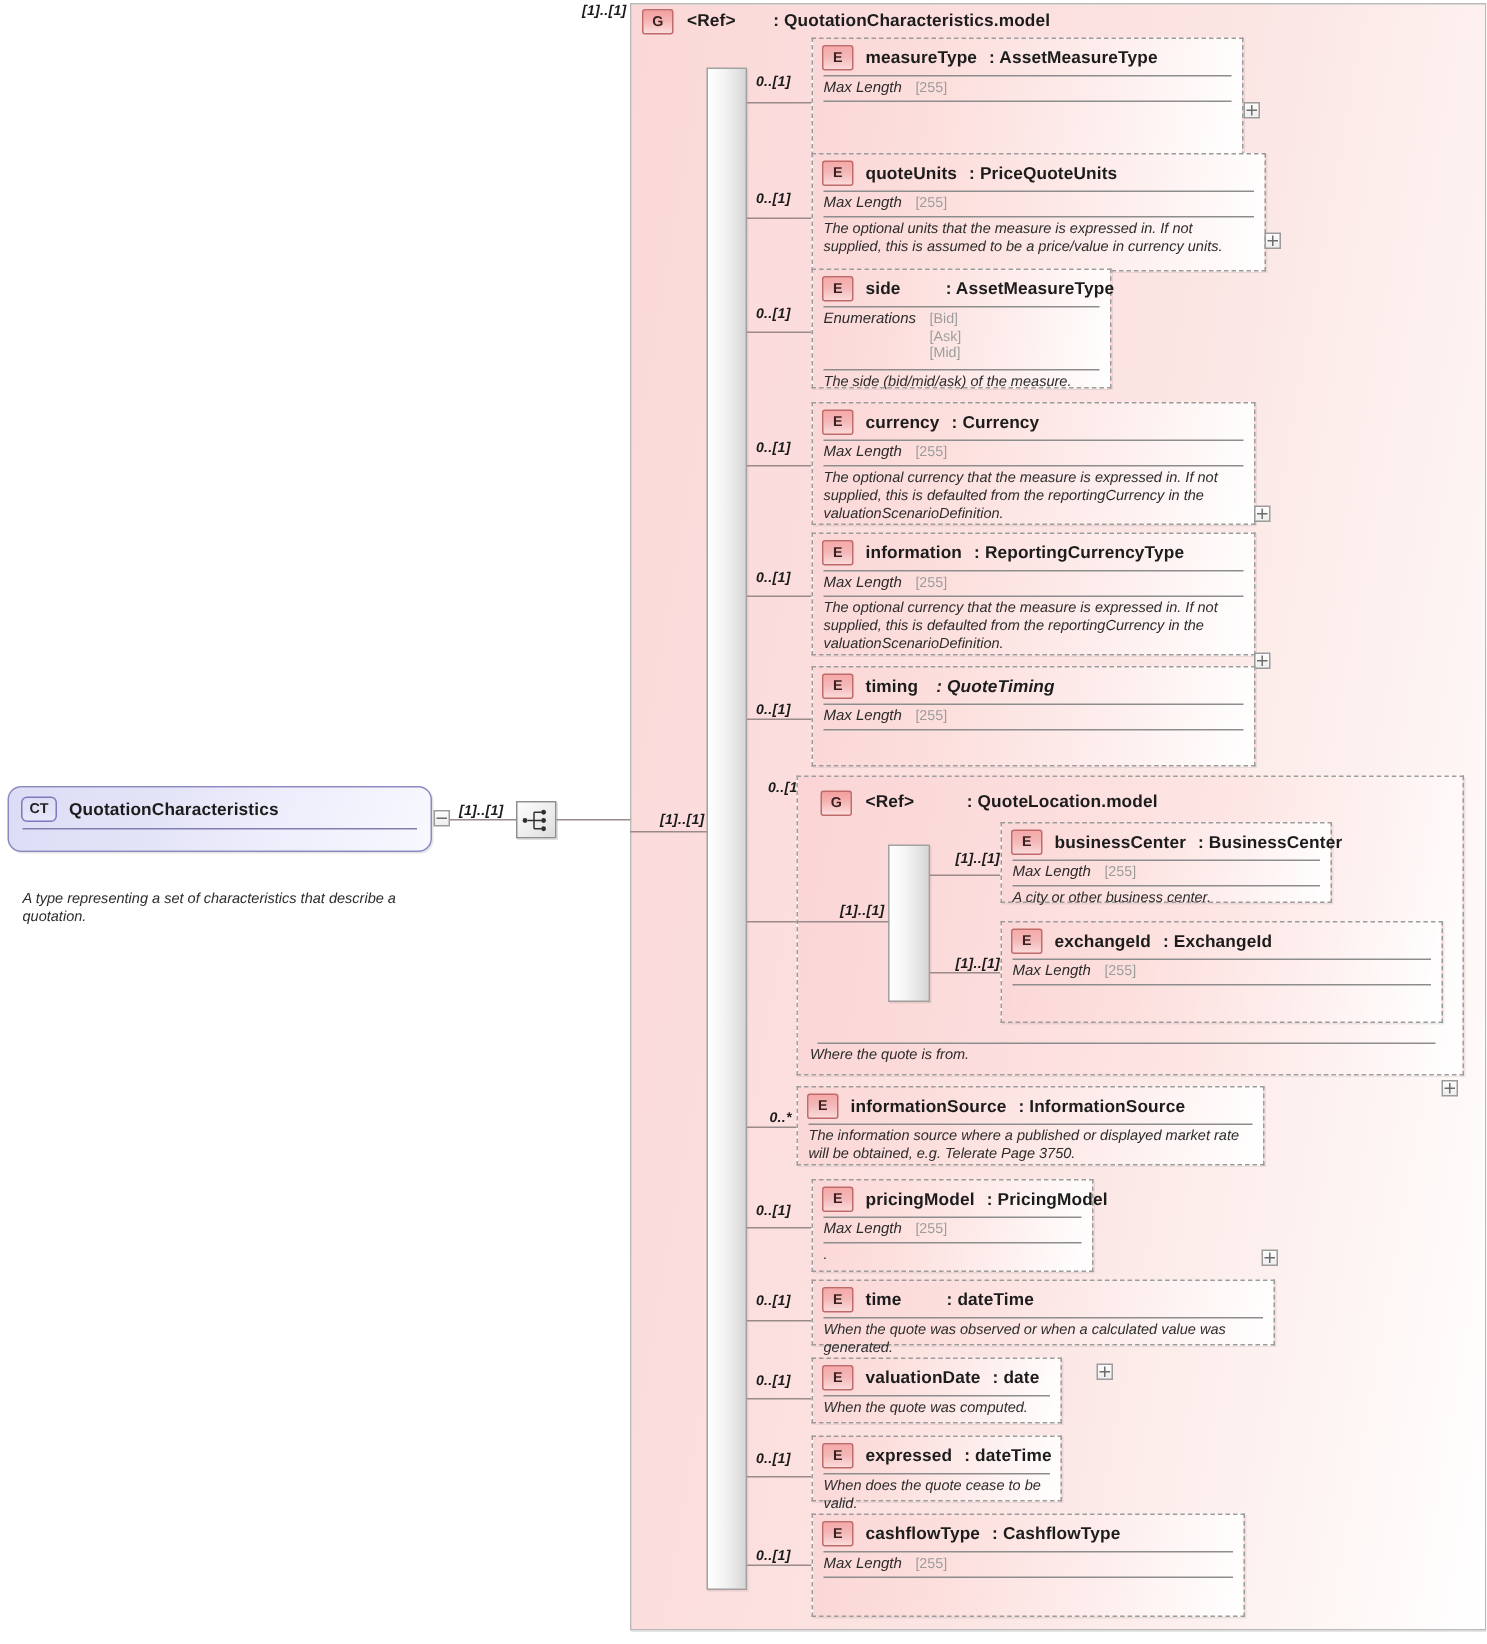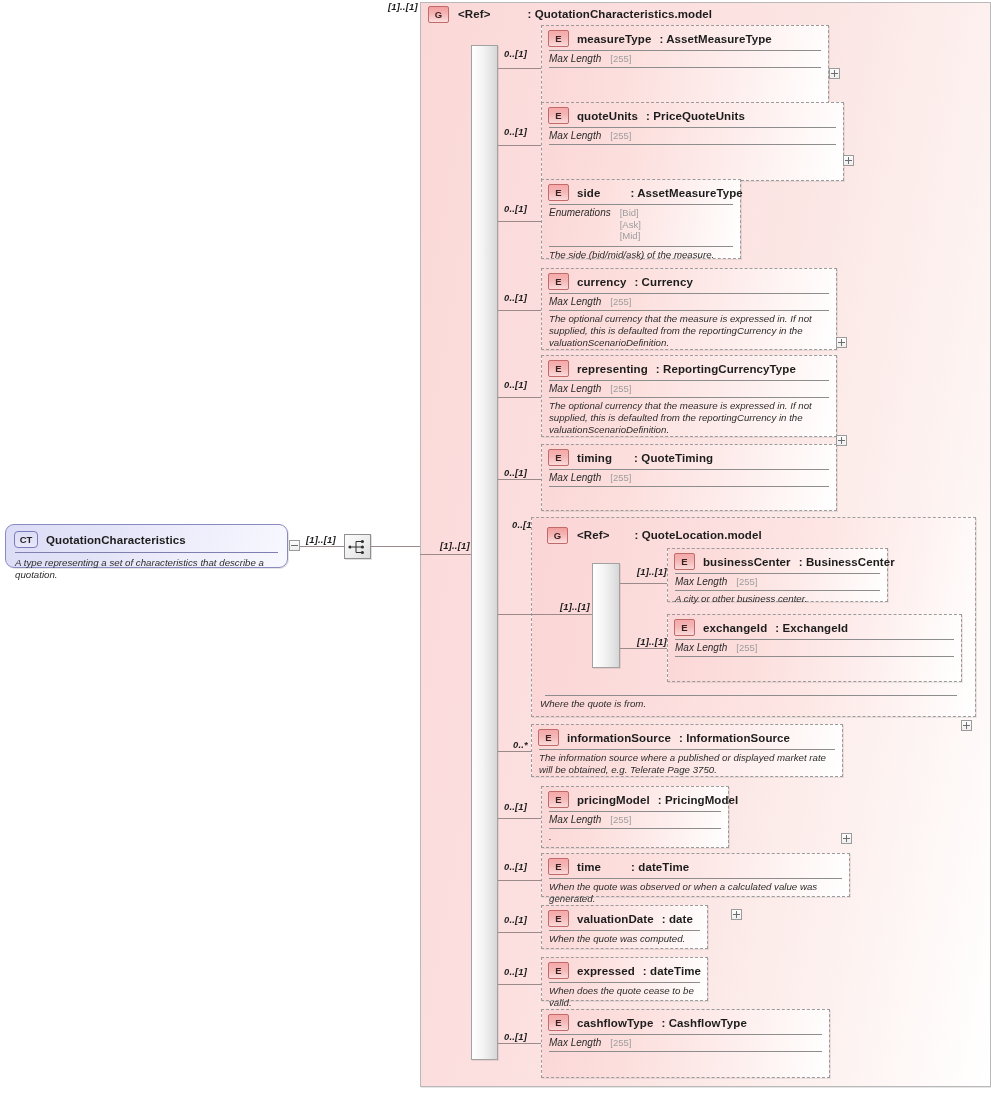--- a/index.html
+++ b/index.html
@@ -66,21 +66,21 @@
   }
 
   
   .ctbox{
     border:1px solid #8a8ac2;border-radius:9px;
     background:linear-gradient(110deg,#dcdcf6 0%,#e4e4f8 35%,#eeeefc 65%,#f8f8ff 100%);
     box-shadow:1px 1px 0 rgba(0,0,0,.10);
   }
   .ctbox .node-hdr{padding:6px 8px 4px 8px;}
   .ctbox .rowsep{background:#8080b0;margin:0 9px;}
-  .ctbox .doc{padding:4px 9px 5px 9px;}
+  .ctbox .doc{padding:4px 9px 5px 9px;margin-top:37px;}
 
   
   .hline{background:#9a8a8a;height:1px;}
 
   
   .card{
     font-size:9.4px;font-style:italic;font-weight:bold;color:#1a1a1a;
     white-space:nowrap;letter-spacing:.2px;
   }
 
@@ -147,21 +147,21 @@
 
   <div class="abs hline" style="left:371px;top:546px;width:50px;"></div>
 
   <div class="abs grouppanel" style="left:420px;top:2px;width:571px;height:1085px;"></div>
 
   <div class="abs card" style="left:388px;top:1px;">[1]..[1]</div>
 
   <div class="abs" style="left:428px;top:5px;width:320px;height:18px;display:flex;align-items:center;gap:9px;">
     <span class="badge g">G</span>
     <span class="node-title" style="font-weight:bold;">&lt;Ref&gt;</span>
-    <span class="node-title" style="margin-left:28px;">: QuotationCharacteristics.model</span>
+    <span class="node-title" style="margin-left:16px;">: QuotationCharacteristics.model</span>
   </div>
 
   <div class="abs card" style="left:440px;top:540px;">[1]..[1]</div>
   <div class="abs hline" style="left:420px;top:554px;width:58px;"></div>
 
   <div class="abs seqicon plain" style="left:476px;top:543px;width:22px;height:22px;">
     <svg width="20" height="16" viewBox="0 0 20 16">
       <circle cx="2" cy="8" r="1.6" fill="#303030"></circle>
       <line x1="3.6" y1="8" x2="8" y2="8" stroke="#303030" stroke-width="1"></line>
       <line x1="8" y1="2.5" x2="8" y2="13.5" stroke="#303030" stroke-width="1"></line>
@@ -203,20 +203,21 @@
       <span class="badge">E</span>
       <span class="node-title">quoteUnits</span>
       <span class="node-title">: PriceQuoteUnits</span>
     </div>
     <div class="rowsep"></div>
     <div class="attrrow">
       <span class="attrlabel">Max Length</span>
       <span class="attrval">[255]</span>
     </div>
     <div class="rowsep"></div>
+    <div class="doc">The optional units that the measure is expressed in. If not supplied, this is assumed to be a price/value in currency units.</div>
   </div>
   <div class="abs expander" style="left:843px;top:133px;">
     <span class="bar-h"></span>
       <span class="bar-v"></span>
   </div>
 
   <div class="abs hline" style="left:498px;top:221px;width:44px;"></div>
   <div class="abs card" style="left:504px;top:203px;">0..[1]</div>
   <div class="abs node" style="left:541px;top:179px;width:200px;height:80px;">
     <div class="node-hdr">
@@ -254,21 +255,21 @@
   <div class="abs expander" style="left:836px;top:304px;">
     <span class="bar-h"></span>
       <span class="bar-v"></span>
   </div>
 
   <div class="abs hline" style="left:498px;top:397px;width:44px;"></div>
   <div class="abs card" style="left:504px;top:379px;">0..[1]</div>
   <div class="abs node" style="left:541px;top:355px;width:296px;height:82px;">
     <div class="node-hdr">
       <span class="badge">E</span>
-      <span class="node-title">representing</span>
+      <span class="node-title">information</span>
       <span class="node-title">: ReportingCurrencyType</span>
     </div>
     <div class="rowsep"></div>
     <div class="attrrow">
       <span class="attrlabel">Max Length</span>
       <span class="attrval">[255]</span>
     </div>
     <div class="rowsep"></div>
     <div class="doc">The optional currency that the measure is expressed in. If not supplied, this is defaulted from the reportingCurrency in the valuationScenarioDefinition.</div>
   </div>
@@ -276,21 +277,21 @@
     <span class="bar-h"></span>
       <span class="bar-v"></span>
   </div>
 
   <div class="abs hline" style="left:498px;top:479px;width:44px;"></div>
   <div class="abs card" style="left:504px;top:467px;">0..[1]</div>
   <div class="abs node" style="left:541px;top:444px;width:296px;height:67px;">
     <div class="node-hdr">
       <span class="badge">E</span>
       <span class="node-title">timing</span>
-      <span class="node-title" style="margin-left:14px;">: QuoteTiming</span>
+      <span class="node-title" style="margin-left:4px;font-style:italic;">: QuoteTiming</span>
     </div>
     <div class="rowsep"></div>
     <div class="attrrow">
       <span class="attrlabel">Max Length</span>
       <span class="attrval">[255]</span>
     </div>
     <div class="rowsep"></div>
   </div>
   <div class="abs expander" style="left:837px;top:474px;">
     <span class="bar-h"></span>
@@ -298,21 +299,21 @@
   </div>
 
   <div class="abs hline" style="left:498px;top:614px;width:33px;"></div>
   <div class="abs card" style="left:512px;top:519px;">0..[1]</div>
 
   <div class="abs grouppanel inner" style="left:531px;top:517px;width:445px;height:200px;"></div>
 
   <div class="abs" style="left:547px;top:526px;width:300px;height:18px;display:flex;align-items:center;gap:9px;">
     <span class="badge g">G</span>
     <span class="node-title">&lt;Ref&gt;</span>
-    <span class="node-title" style="margin-left:16px;">: QuoteLocation.model</span>
+    <span class="node-title" style="margin-left:26px;">: QuoteLocation.model</span>
   </div>
 
   <div class="abs card" style="left:560px;top:601px;">[1]..[1]</div>
   <div class="abs hline" style="left:531px;top:614px;width:63px;"></div>
   <div class="abs seqicon plain" style="left:593px;top:604px;width:22px;height:22px;">
     <svg width="20" height="16" viewBox="0 0 20 16">
       <circle cx="2" cy="8" r="1.6" fill="#303030"></circle>
       <line x1="3.6" y1="8" x2="8" y2="8" stroke="#303030" stroke-width="1"></line>
       <line x1="8" y1="2.5" x2="8" y2="13.5" stroke="#303030" stroke-width="1"></line>
       <line x1="8" y1="2.5" x2="13" y2="2.5" stroke="#303030" stroke-width="1"></line>

